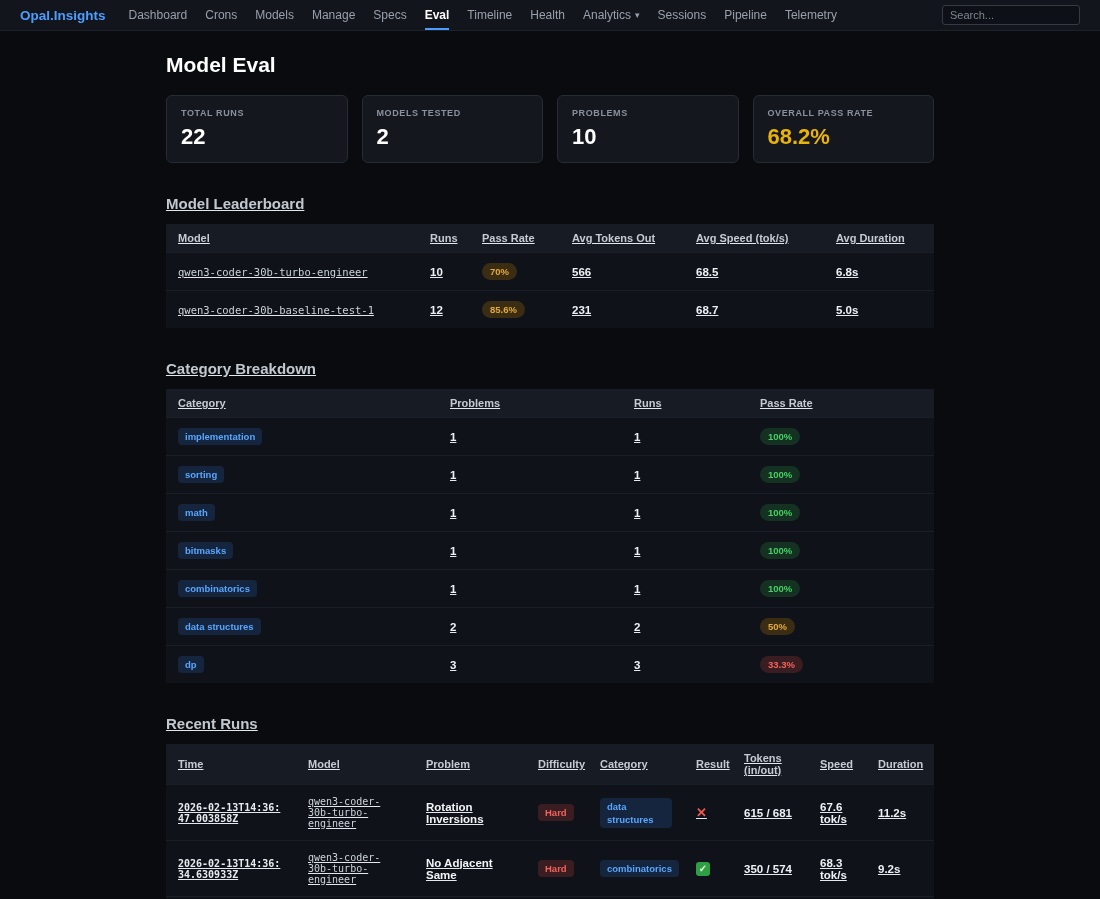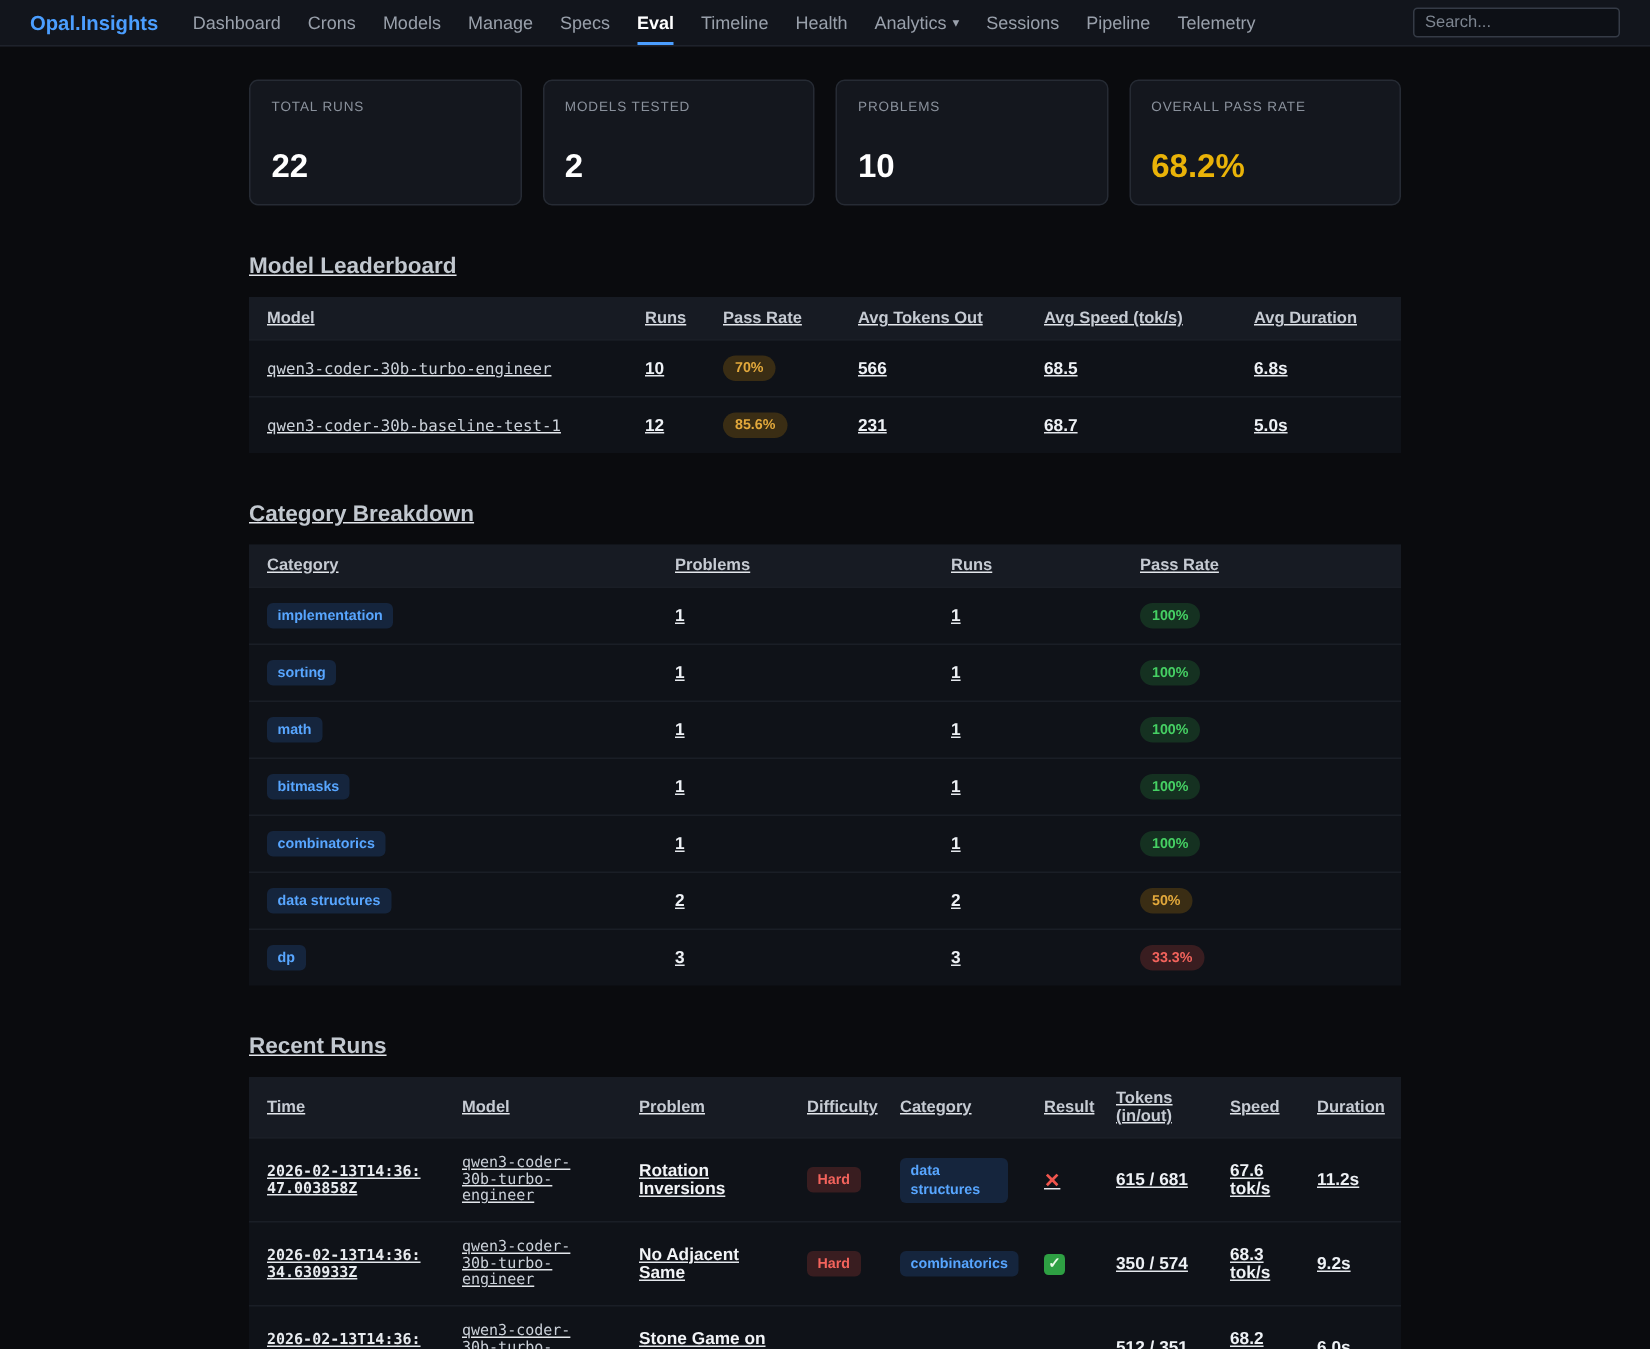--- a/index.html
+++ b/index.html
@@ -65,26 +65,26 @@
   .stats { display: grid; grid-template-columns: repeat(4, 1fr); gap: 14px; }
   .stat-card {
     background: #14171e;
     border: 1px solid #262b34;
     border-radius: 6px;
     padding: 12px 14px;
     min-height: 62px;
   }
   .stat-label {
     font-size: 9px;
-    font-weight: normal;
+    font-weight: bold;
     letter-spacing: 0.6px;
     color: #8a919c;
     text-transform: uppercase;
   }
-  .stat-value { font-size: 22px; font-weight: bold; color: #ffffff; margin-top: 22px; }
+  .stat-value { font-size: 22px; font-weight: bold; color: #ffffff; margin-top: 6px; }
   .stat-value.tone-green-text { color: #eab308; }
 
   
   .section { margin-top: 32px; text-decoration: underline; }
   .section-title { font-size: 15px; font-weight: bold; color: #c2c8cf; margin-bottom: 12px; }
   table { width: 100%; border-collapse: collapse; background: #0f1218; table-layout: fixed; }
   thead th {
     background: #171b23;
     text-align: left;
     font-size: 11px;
@@ -186,20 +186,21 @@
     <a class="nav-item">Sessions</a>
     <a class="nav-item">Pipeline</a>
     <a class="nav-item">Telemetry</a>
   </nav>
   <div class="searchwrap">
     <input class="search-input" type="text" placeholder="Search..." style="">
   </div>
 </header>
 
 <main class="container">
+  <h1 class="page-title">Model Eval</h1>
 
   <section class="stats">
     <div class="stat-card">
       <div class="stat-label">TOTAL RUNS</div>
       <div class="stat-value">22</div>
     </div>
     <div class="stat-card">
       <div class="stat-label">MODELS TESTED</div>
       <div class="stat-value">2</div>
     </div>

